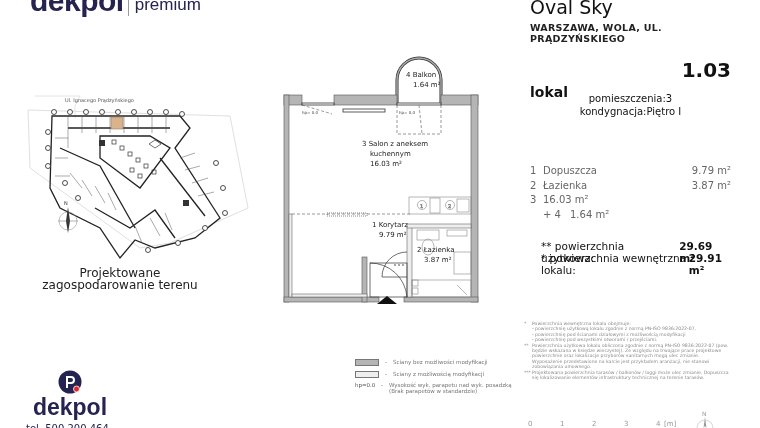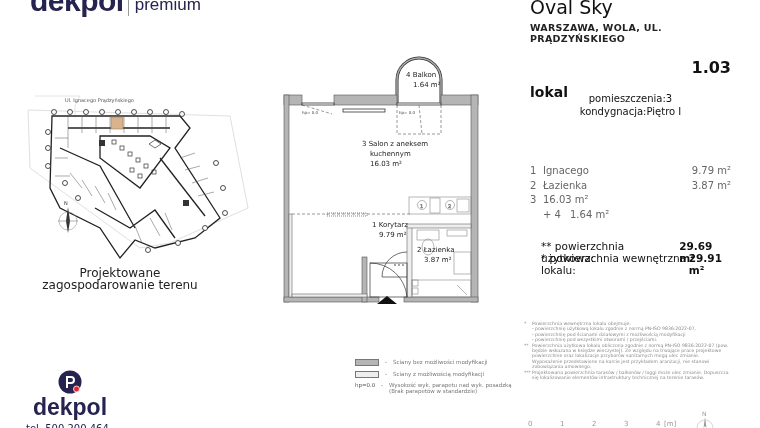--- a/index.html
+++ b/index.html
@@ -21,21 +21,21 @@
   .floorplan { position:absolute; left:282px; top:52px; width:200px; height:255px; }
   .legend { position:absolute; left:355px; top:356px; width:170px; font-size:5.5px; color:#777; }
   .legend-row { display:flex; align-items:center; height:12px; }
   .legend-swatch { width:24px; height:7px; border:1px solid #777; margin-right:6px; box-sizing:border-box; }
   .legend-dash { margin-right:6px; }
   .legend-code { width:26px; font-size:5.5px; color:#555; }
 
   .title { position:absolute; left:530px; top:-4px; font-size:19px; font-weight:500; color:#111; }
   .address { position:absolute; left:530px; top:22px; font-size:9.5px; font-weight:bold; letter-spacing:0.3px; color:#222; }
   .lokal-label { position:absolute; left:530px; top:58px; font-size:14px; font-weight:bold; color:#111;margin-top:26px; }
-  .lokal-value { position:absolute; right:29px; top:58px; font-size:16px; font-weight:bold; color:#111; }
+  .lokal-value { position:absolute; right:29px; top:58px; font-size:20px; font-weight:bold; color:#111; }
 
   .props { position:absolute; left:530px; top:92px; width:201px; font-size:10px; color:#111; }
   .prop-row { display:flex; justify-content:center; height:13px; line-height:13px; }
 
   .rooms { position:absolute; left:530px; top:164px; width:201px; font-size:10px; color:#666; }
   .room-row { display:flex; height:14.5px; line-height:14.5px; }
   .room-num { width:13px; }
   .room-name { flex:1; }
   .room-area { text-align:right; }
   .room-row.extra .room-num { width:40px; padding-left:13px; box-sizing:border-box; }
@@ -288,21 +288,21 @@
   </div>
   <div class="prop-row">
     <span>kondygnacja:</span>
     <span>Piętro I</span>
   </div>
 </div>
 
 <div class="rooms">
   <div class="room-row">
     <span class="room-num">1</span>
-    <span class="room-name">Ignacego</span>
+    <span class="room-name">Dopuszcza</span>
     <span class="room-area">9.79 m²</span>
   </div>
   <div class="room-row">
     <span class="room-num">2</span>
     <span class="room-name">Łazienka</span>
     <span class="room-area">3.87 m²</span>
   </div>
   <div class="room-row">
     <span class="room-num">3</span>
     <span class="room-area">16.03 m²</span>

